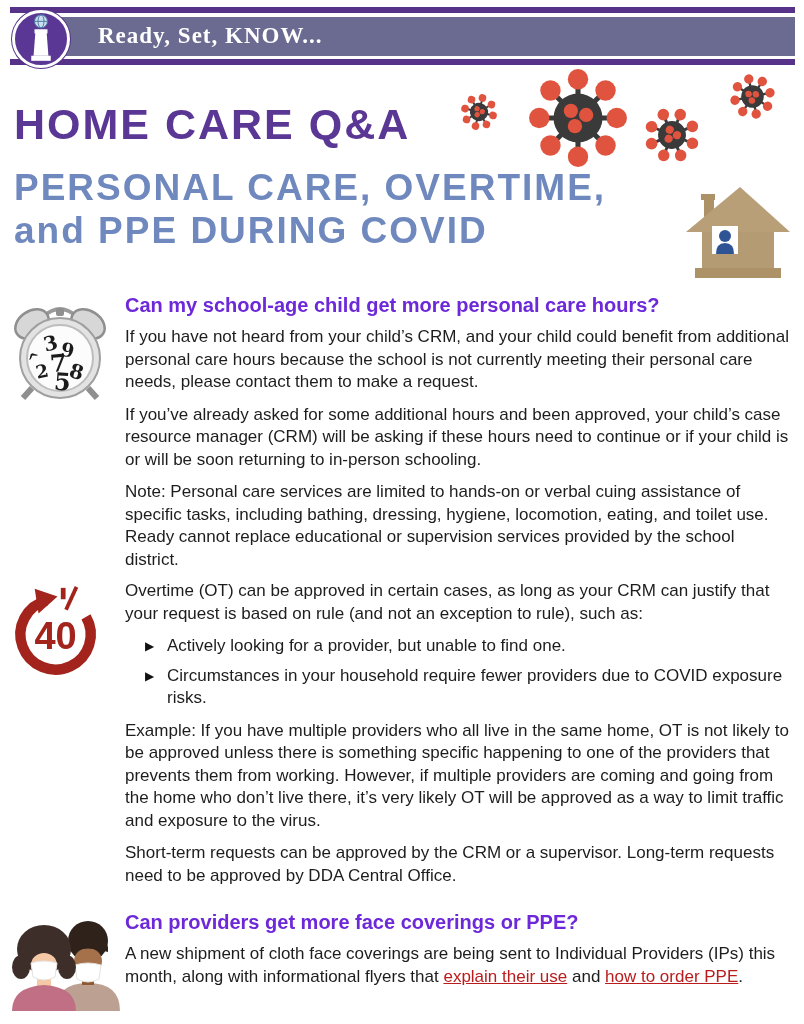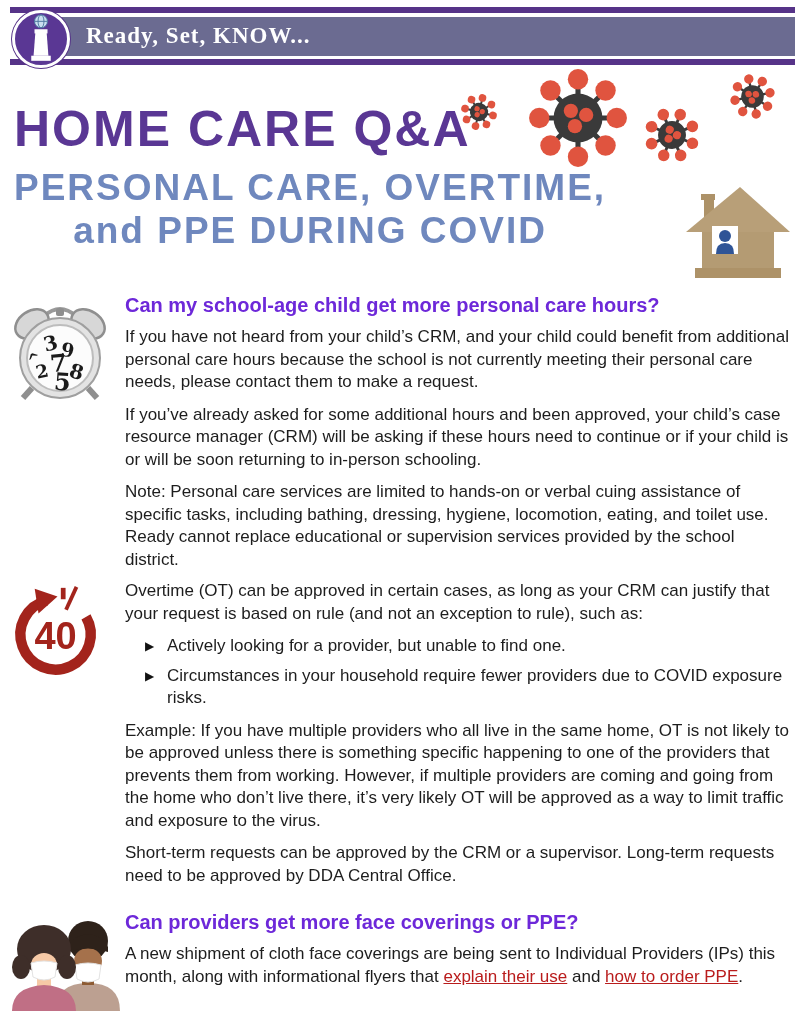--- a/index.html
+++ b/index.html
@@ -7,40 +7,40 @@
     position:relative; width:804px; height:1024px; overflow:hidden;
     background:#ffffff; font-family:"Liberation Sans", sans-serif; color:#1d1d1d;
   }
 
   
   .bar-top, .bar-bottom { position:absolute; left:10px; width:785px; height:6px; background:#563388; }
   .bar-top { top:7px; }
   .bar-bottom { top:59px; }
   .banner { position:absolute; left:40px; top:17px; width:755px; height:39px; background:#6B6B91; }
   .brand {
-    position:absolute; left:46px; top:6px; color:#ffffff;
+    position:absolute; left:58px; top:6px; color:#ffffff;
     font-family:"Liberation Serif", serif; font-weight:bold; font-size:23px; letter-spacing:1px;
     white-space:nowrap;
   }
   .badge {
     position:absolute; left:12px; top:10px; width:52px; height:52px; border-radius:50%;
     background:#5A3794; border:3px solid #ffffff; box-shadow:0 0 0 1px #563388;
     display:flex; align-items:center; justify-content:center;
   }
 
   
   .title {
     position:absolute; left:14px; top:100px; color:#5A3794;
-    font-size:50px; font-weight:bold; letter-spacing:2px; white-space:nowrap;
+    font-size:43px; font-weight:bold; letter-spacing:2px; white-space:nowrap;
   }
   .subtitle {
     position:absolute; left:14px; top:166px; color:#6F88BE;
     font-size:37px; font-weight:bold; letter-spacing:2px; line-height:43px;
   }
-  .subtitle span { display:block;text-align:center; }
+  .subtitle span { display:block; }
 
   
   .art { position:absolute; }
   .v1 { left:460px; top:93px;  width:38px;  height:38px;  transform:rotate(14deg); }
   .v2 { left:527px; top:67px;  width:102px; height:102px; }
   .v3 { left:643px; top:106px; width:58px;  height:58px;  transform:rotate(22deg); }
   .v4 { left:729px; top:73px;  width:47px;  height:47px;  transform:rotate(-12deg); }
   .house { left:682px; top:184px; width:112px; height:100px; }
 
   

